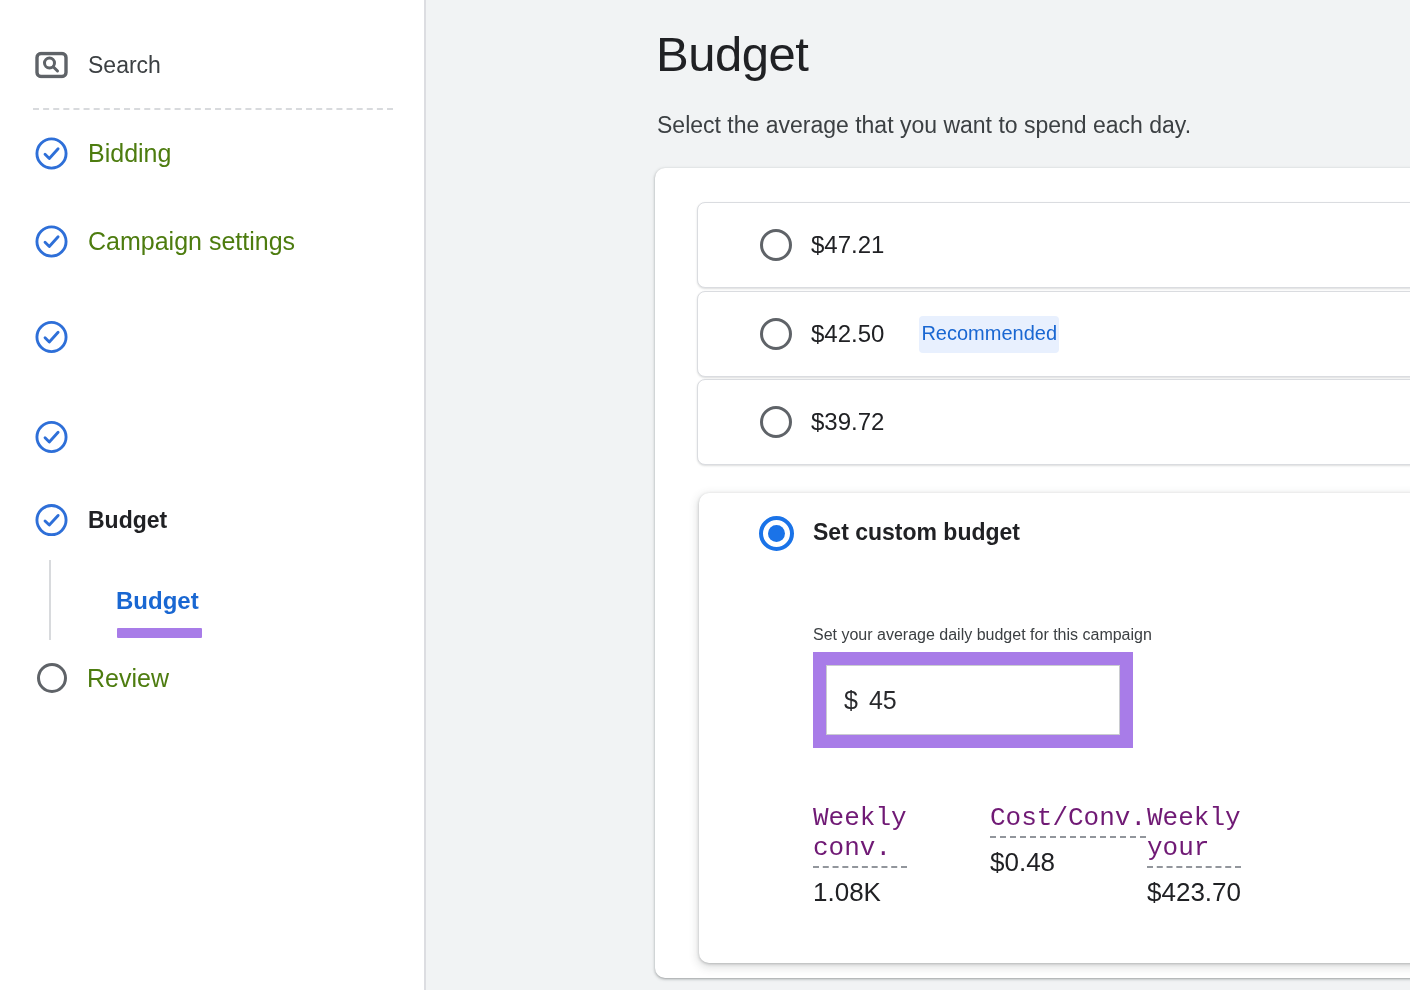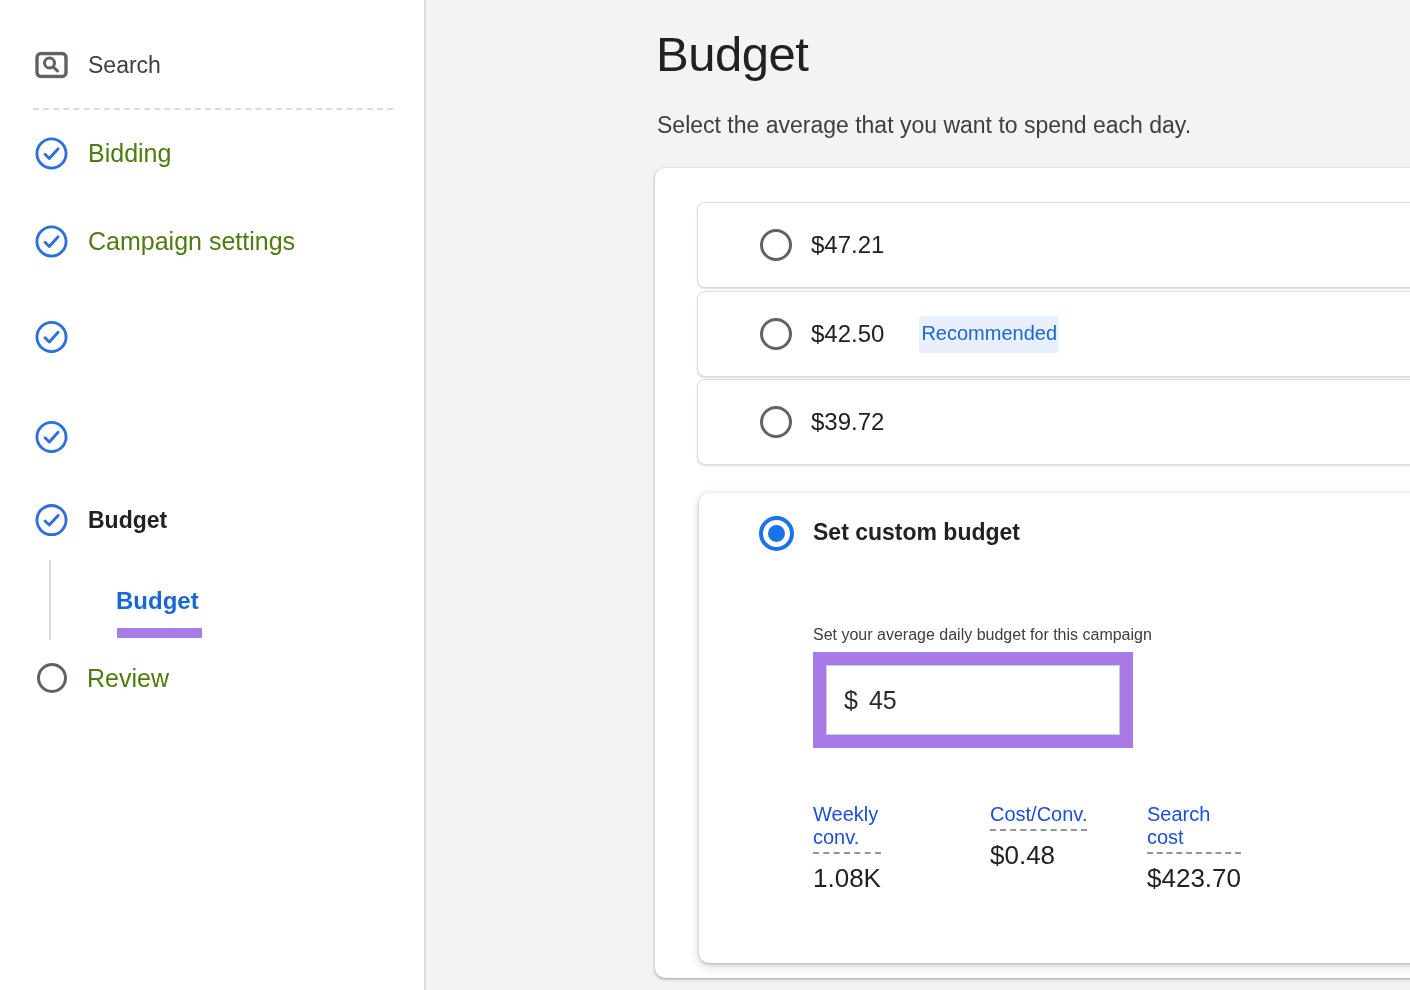--- a/index.html
+++ b/index.html
@@ -114,22 +114,22 @@
     display: flex; align-items: center; padding-left: 17px;
     font-size: 25px; color: #28292c; cursor: text;
   }
   .budget-input .cur { margin-right: 11px; }
   .stats { position: absolute; left: 114px; top: 310px; }
   .stat { position: absolute; top: 0; }
   .stat-0 { left: 0; }
   .stat-1 { left: 177px; }
   .stat-2 { left: 334px; }
   .stat .stat-label {
-    display: inline-block; font-size: 20px; color: #1d4ed8;
-    border-bottom: 2px dashed #92969c; padding-bottom: 3px; cursor: default;
+    display: inline-block; font-size: 26px; color: #701a75;
+    border-bottom: 2px dashed #92969c; padding-bottom: 3px; cursor: default; font-family: Liberation Mono, monospace;
   }
   .stat .stat-value {
     margin-top: 9px; font-size: 26px; font-weight: 500; color: #202124;
   }
   svg { display: block; }
 </style>
 </head>
 <body>
 
 <div class="sidebar">
@@ -244,17 +244,17 @@
   <div class="stats">
     <div class="stat stat-0">
       <span class="stat-label">Weekly conv.</span>
       <div class="stat-value">1.08K</div>
     </div>
     <div class="stat stat-1">
       <span class="stat-label">Cost/Conv.</span>
       <div class="stat-value">$0.48</div>
     </div>
     <div class="stat stat-2">
-      <span class="stat-label">Search cost</span>
+      <span class="stat-label">Weekly your</span>
       <div class="stat-value">$423.70</div>
     </div>
   </div>
 </div>
 
 </body></html>

